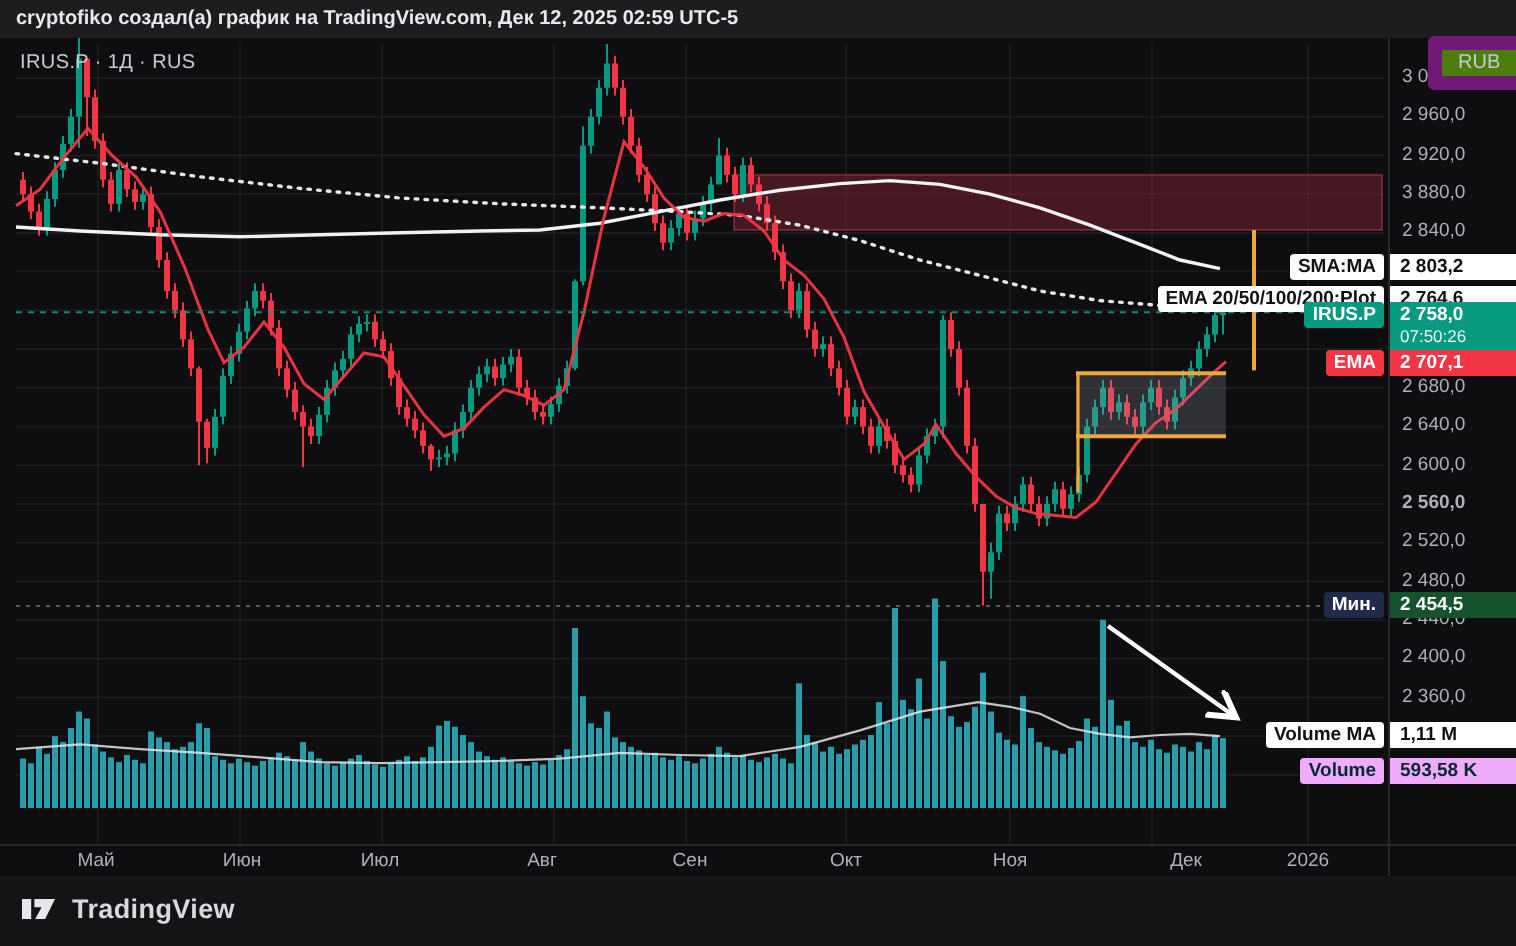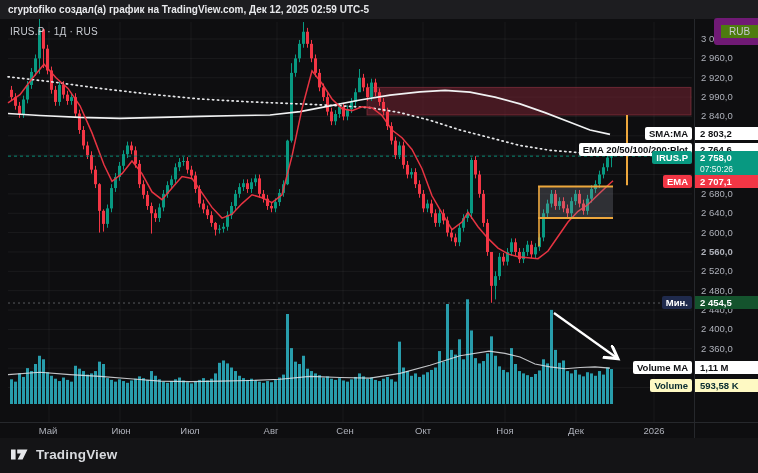--- a/index.html
+++ b/index.html
@@ -20,21 +20,21 @@
   .mtick{position:absolute;top:425px;font-size:9.5px;color:#aeb1ba;z-index:3;transform:translateX(-50%);white-space:nowrap;}
   .tag{position:absolute;font-size:9.5px;font-weight:700;padding:1px 4px;border-radius:2px;
        white-space:nowrap;z-index:4;line-height:11px;}
   .tag.name{right:66px;text-align:right;}
   .tag.val{left:695px;width:76px;box-sizing:border-box;padding-left:5px;border-radius:0 2px 2px 0;}
   .w{background:#ffffff;color:#101114;}
   .g{background:#089981;color:#ffffff;}
   .r{background:#f23645;color:#ffffff;}
   .bn{background:#1f2a4c;color:#ffffff;}
   .bv{background:#14532d;color:#ffffff;}
-  .cy{background:#fef9c3;color:#072a2f;}
+  .cy{background:#f0abfc;color:#072a2f;}
   .sub{font-weight:400;font-size:8.5px;opacity:.92;margin-top:10px;}
   #logo{position:absolute;left:10px;top:445px;display:flex;align-items:center;gap:7px;z-index:3;}
   #logotext{color:#d8dade;font-size:13.5px;font-weight:700;letter-spacing:.2px;}
 </style>
 </head>
 <body>
 
 <div id="topbar">cryptofiko создал(а) график на TradingView.com, Дек 12, 2025 02:59 UTC-5</div>
 
 <div id="plotbg"></div>
@@ -545,42 +545,42 @@
 <div id="vsep"></div>
 <div id="hsep"></div>
 
 <div id="legend">IRUS.P · 1Д · RUS</div>
 <div id="rub">RUB</div>
 
 <div id="price-axis">
     <div class="ptick" style="top: 33px; text-align: right;">3 000,0</div>
     <div class="ptick" style="top: 52.36px;">2 960,0</div>
     <div class="ptick" style="top: 71.72px;">2 920,0</div>
-    <div class="ptick" style="top: 91.08px;">2 990,0</div>
+    <div class="ptick" style="top: 91.08px;">3 880,0</div>
     <div class="ptick" style="top: 110.44px;">2 840,0</div>
     <div class="ptick" style="top: 168.52px;">2 720,0</div>
     <div class="ptick" style="top: 187.88px;">2 680,0</div>
     <div class="ptick" style="top: 207.24px;">2 640,0</div>
     <div class="ptick" style="top: 226.6px;">2 600,0</div>
     <div class="ptick" style="top: 245.96px; font-weight: bold;">2 560,0</div>
     <div class="ptick" style="top: 265.32px;">2 520,0</div>
     <div class="ptick" style="top: 284.68px;">2 480,0</div>
     <div class="ptick" style="top: 304.04px;">2 440,0</div>
     <div class="ptick" style="top: 323.4px;">2 400,0</div>
     <div class="ptick" style="top: 342.76px;">2 360,0</div>
   </div>
 <div id="time-axis">
     <div class="mtick" style="left: 48px;">Май</div>
     <div class="mtick" style="left: 121px;">Июн</div>
     <div class="mtick" style="left: 190px;">Июл</div>
     <div class="mtick" style="left: 271px;">Авг</div>
     <div class="mtick" style="left: 345px;">Сен</div>
     <div class="mtick" style="left: 423px;">Окт</div>
     <div class="mtick" style="left: 505px;">Ноя</div>
-    <div class="mtick" style="left: 576px;">Дек</div>
+    <div class="mtick" style="left: 593px;">Дек</div>
     <div class="mtick" style="left: 654px;">2026</div>
   </div>
 <div id="labels">
     <div class="tag name w" style="top: 127.251px;">SMA:MA</div>
     <div class="tag val w" style="top: 127.251px;">2 803,2</div>
     <div class="tag name w" style="top: 142.934px;">EMA 20/50/100/200:Plot</div>
     <div class="tag val w" style="top: 142.934px;">2 764,6</div>
     <div class="tag name g" style="top: 151.128px;">IRUS.P</div>
     <div class="tag val g" style="top: 151.128px;">2 758,0<br><span class="sub">07:50:26</span></div>
     <div class="tag name r" style="top: 174.764px;">EMA</div>

